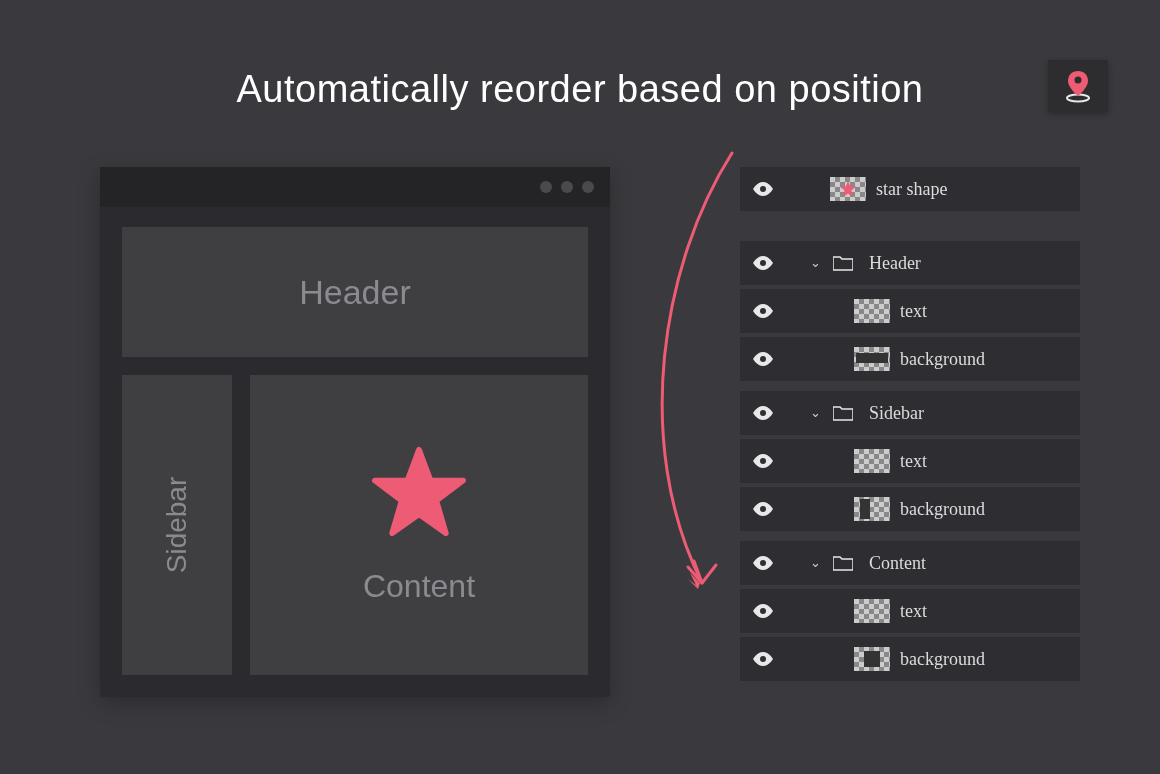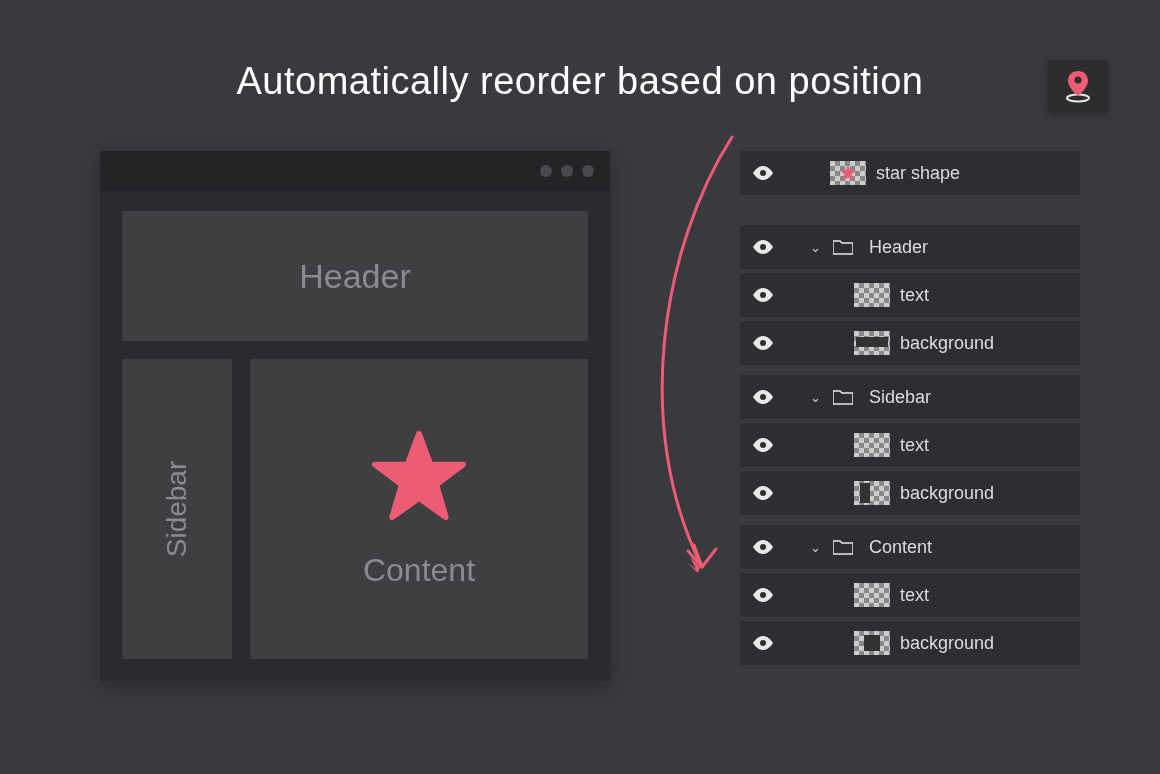--- a/index.html
+++ b/index.html
@@ -26,21 +26,21 @@
     position: relative;
   }
   .header-area {
     text-align: center;
     padding-top: 52px;
   }
   .title {
     font-size: 38px;
     font-weight: 300;
     color: #ffffff;
-    margin: 8px;
+    margin: 16px;
     letter-spacing: 0.5px;
   }
   .subtitle {
     font-size: 17px;
     color: var(--text-muted);
     margin-top: 6px;
     letter-spacing: 0.2px;
   }
   .badge {
     position: absolute;
@@ -120,20 +120,21 @@
   .layer-row {
     height: 44px;
     background: var(--row-bg);
     margin-bottom: 4px;
     display: flex;
     align-items: center;
     padding-left: 10px;
     gap: 10px;
     font-size: 18px;
     color: #dcdcdc;
+    font-family: Liberation Serif, serif;
   }
   .spacer { height: 26px; }
   .eye {
     width: 26px;
     display: flex;
     justify-content: center;
   }
   .indent1 { width: 34px; }
   .indent2 { width: 58px; }
   .chev { font-size: 13px; color: #cfcfcf; margin-right: 2px; }

